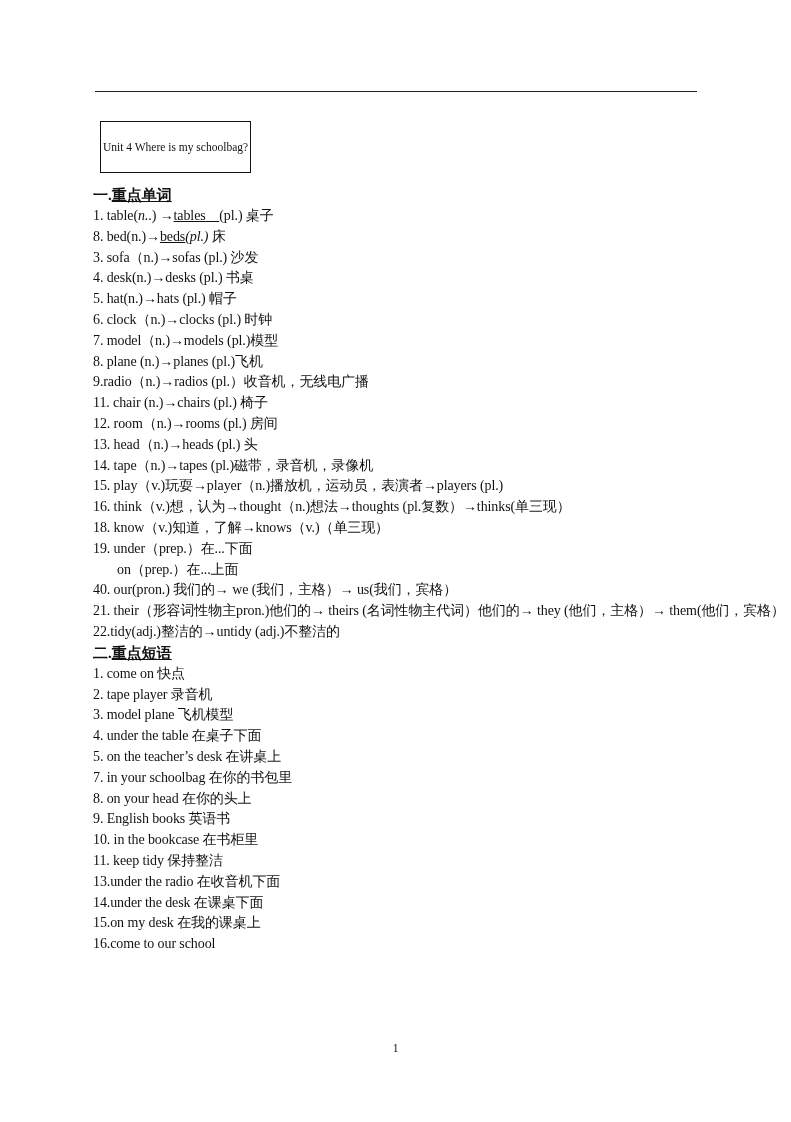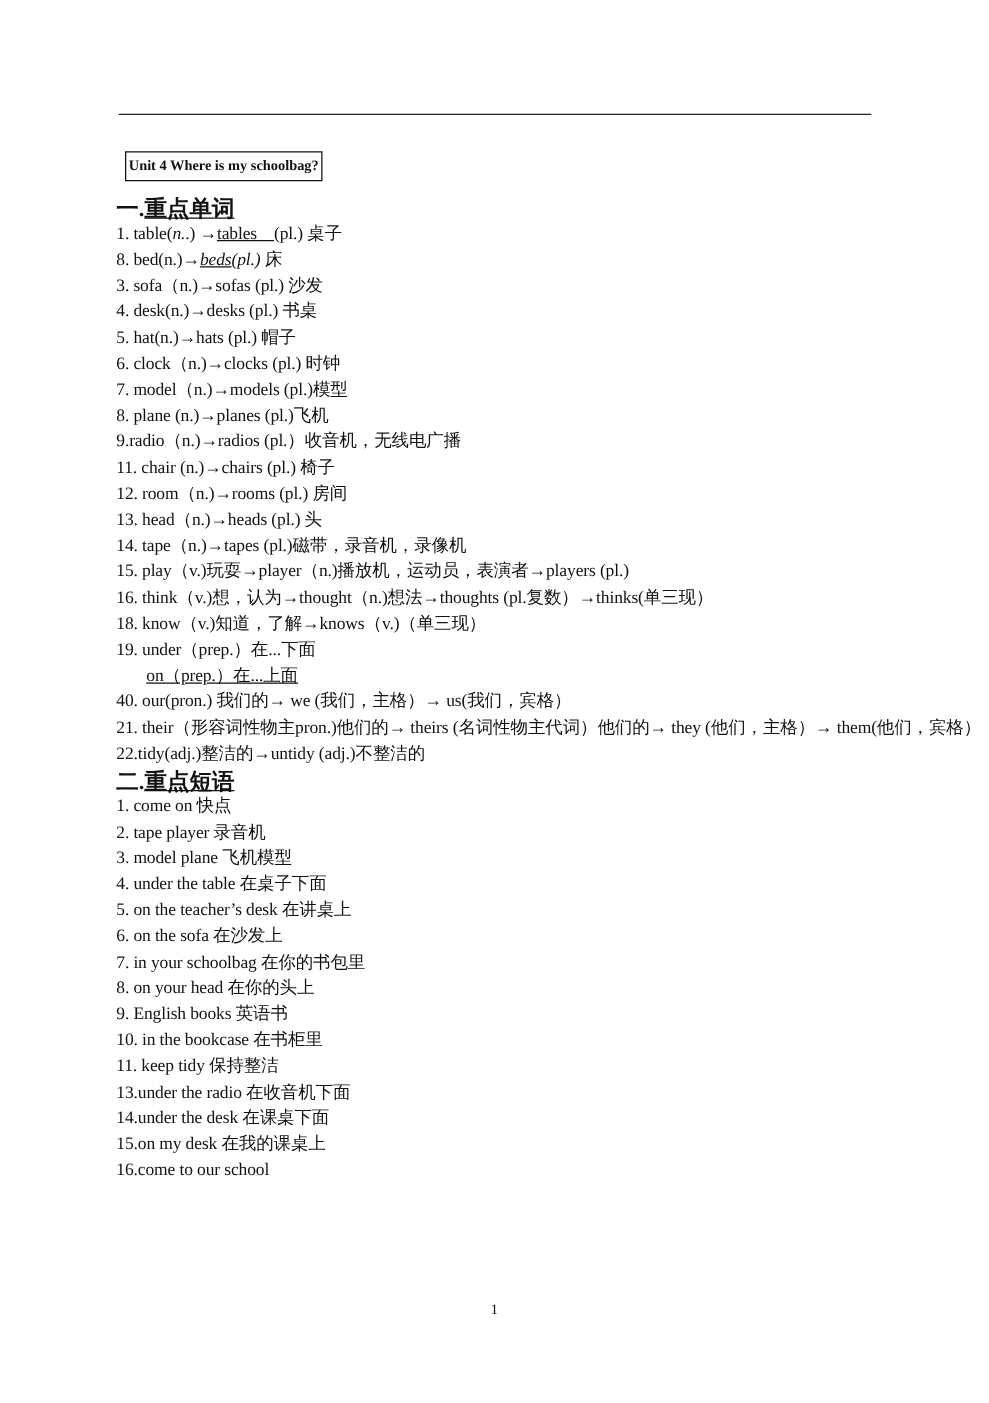--- a/index.html
+++ b/index.html
@@ -7,35 +7,35 @@
       width: 791px; height: 1122px; position: relative; overflow: hidden;
       font-family: "Liberation Serif", "DejaVu Serif", serif;
       color: #111;
     }
     .top-rule {
       position: absolute; left: 95px; top: 91px; width: 602px; height: 0;
       border-top: 1.2px solid #222;
     }
     .content { position: absolute; left: 93px; top: 121px; width: 610px; }
     .title-box {
-      display: inline-block; border: 1.2px solid #111; padding: 4px 2px;
-      font-weight: bold; font-size: 11.5px; line-height: 14px;
+      display: inline-block; border: 1.2px solid #111; padding: 18px 2px;
+      font-weight: normal; font-size: 11.5px; line-height: 14px;
       margin-left: 7px; margin-bottom: 12px;
     }
     .section-heading {
-      font-weight: bold; font-size: 18px; height: 21px; line-height: 21px;
+      font-weight: bold; font-size: 15px; height: 21px; line-height: 21px;
     }
     .section-heading .u { text-decoration: underline; }
     .line {
       font-size: 14px; height: 20.8px; line-height: 20.8px; white-space: nowrap;
       letter-spacing: -0.1px;
     }
-    .indent { padding-left: 24px; text-decoration: underline; }
+    .indent { padding-left: 24px; }
     .blank { text-decoration: underline; }
-    .blank.italic { font-style: italic; }
+    .blank.italic { }
     .it { font-style: italic; }
     .page-number {
       position: absolute; top: 1042px; left: 0; width: 791px; text-align: center;
       font-size: 11.5px;
     }
   </style>
 </head>
 <body>
 
 <div class="top-rule"></div>
@@ -75,21 +75,20 @@
 
   <div class="section-heading">
     <span>二.</span><span class="u">重点短语</span>
   </div>
 
   <div class="line">1. come on  快点</div>
   <div class="line">2. tape player  录音机</div>
   <div class="line">3. model plane  飞机模型</div>
   <div class="line">4. under the table  在桌子下面</div>
   <div class="line">5. on the teacher’s desk  在讲桌上</div>
-  <div class="line">6. on the sofa  在沙发上</div>
   <div class="line">7. in your schoolbag    在你的书包里</div>
   <div class="line">8. on your head  在你的头上</div>
   <div class="line">9. English books  英语书</div>
   <div class="line">10. in the bookcase  在书柜里</div>
   <div class="line">11. keep tidy  保持整洁</div>
   <div class="line">13.under the radio  在收音机下面</div>
   <div class="line">14.under the desk  在课桌下面</div>
   <div class="line">15.on my desk  在我的课桌上</div>
   <div class="line">16.come to our school</div>
 </div>

